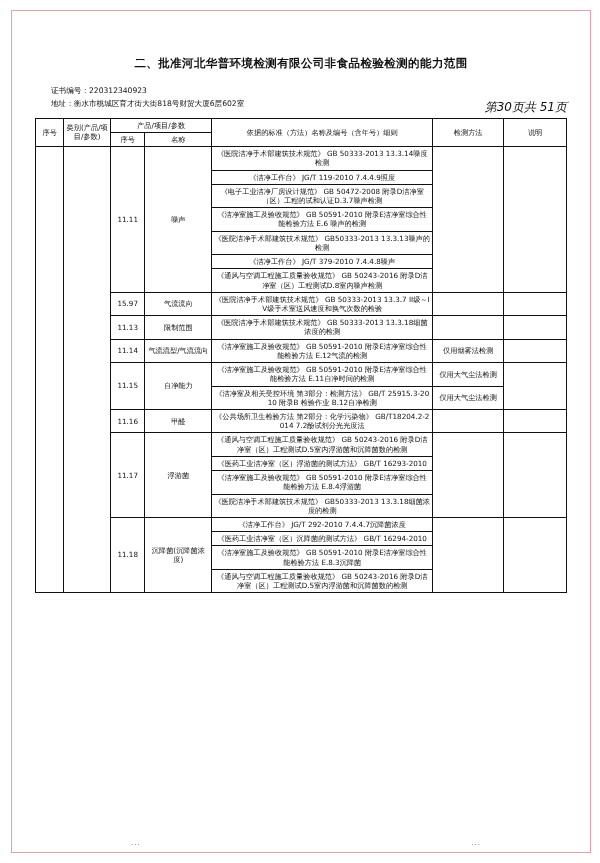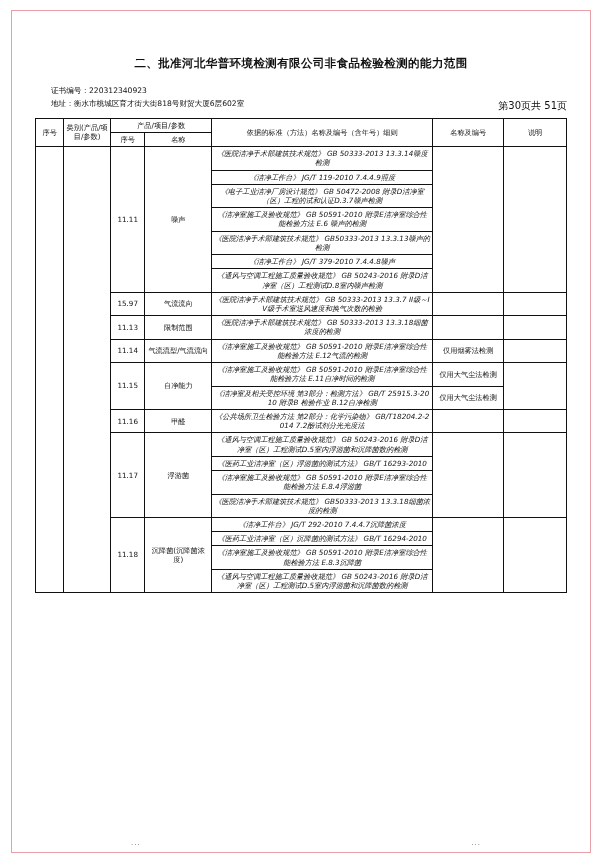--- a/index.html
+++ b/index.html
@@ -48,21 +48,22 @@
   .meta-line {
     font-size: 7.6px;
     line-height: 1.5;
     margin: 0 0 2px 16px;
     position: relative;
   }
   .meta-line .pageno {
     position: absolute;
     right: 0;
     top: 0;
-    font-size: 10px;
+    font-size: 12px;
+    font-style: italic;
   }
   table.main {
     border-collapse: collapse;
     width: 532px;
     margin-top: 8px;
     table-layout: fixed;
   }
   table.main td, table.main th {
     border: 1px solid #111;
     font-size: 7.2px;
@@ -74,21 +75,20 @@
   }
   table.main th {
     font-weight: normal;
   }
   .hdr {
     font-size: 7.4px;
   }
   .cell-std {
     text-align: center;
     padding: 2px 3px;
-    font-style: italic;
   }
   .num-col { width: 28px; }
   .cat-col { width: 46px; }
   .seq-col { width: 34px; }
   .name-col { width: 66px; }
   .std-col { width: 218px; }
   .limit-col { width: 70px; }
   .note-col { width: 62px; }
 
   .small-note {
@@ -143,21 +143,21 @@
         <col class="std-col">
         <col class="limit-col">
         <col class="note-col">
       </colgroup>
       <thead>
         <tr>
           <th class="hdr" rowspan="2">序号</th>
           <th class="hdr" rowspan="2">类别(产品/项目/参数)</th>
           <th class="hdr" colspan="2">产品/项目/参数</th>
           <th class="hdr" rowspan="2">依据的标准（方法）名称及编号（含年号）细则</th>
-          <th class="hdr" rowspan="2">名称及编号</th>
+          <th class="hdr" rowspan="2">检测方法</th>
           <th class="hdr" rowspan="2">说明</th>
         </tr>
         <tr>
           <th class="hdr">序号</th>
           <th class="hdr">名称</th>
         </tr>
       </thead>
       <tbody>
 
         <tr>

